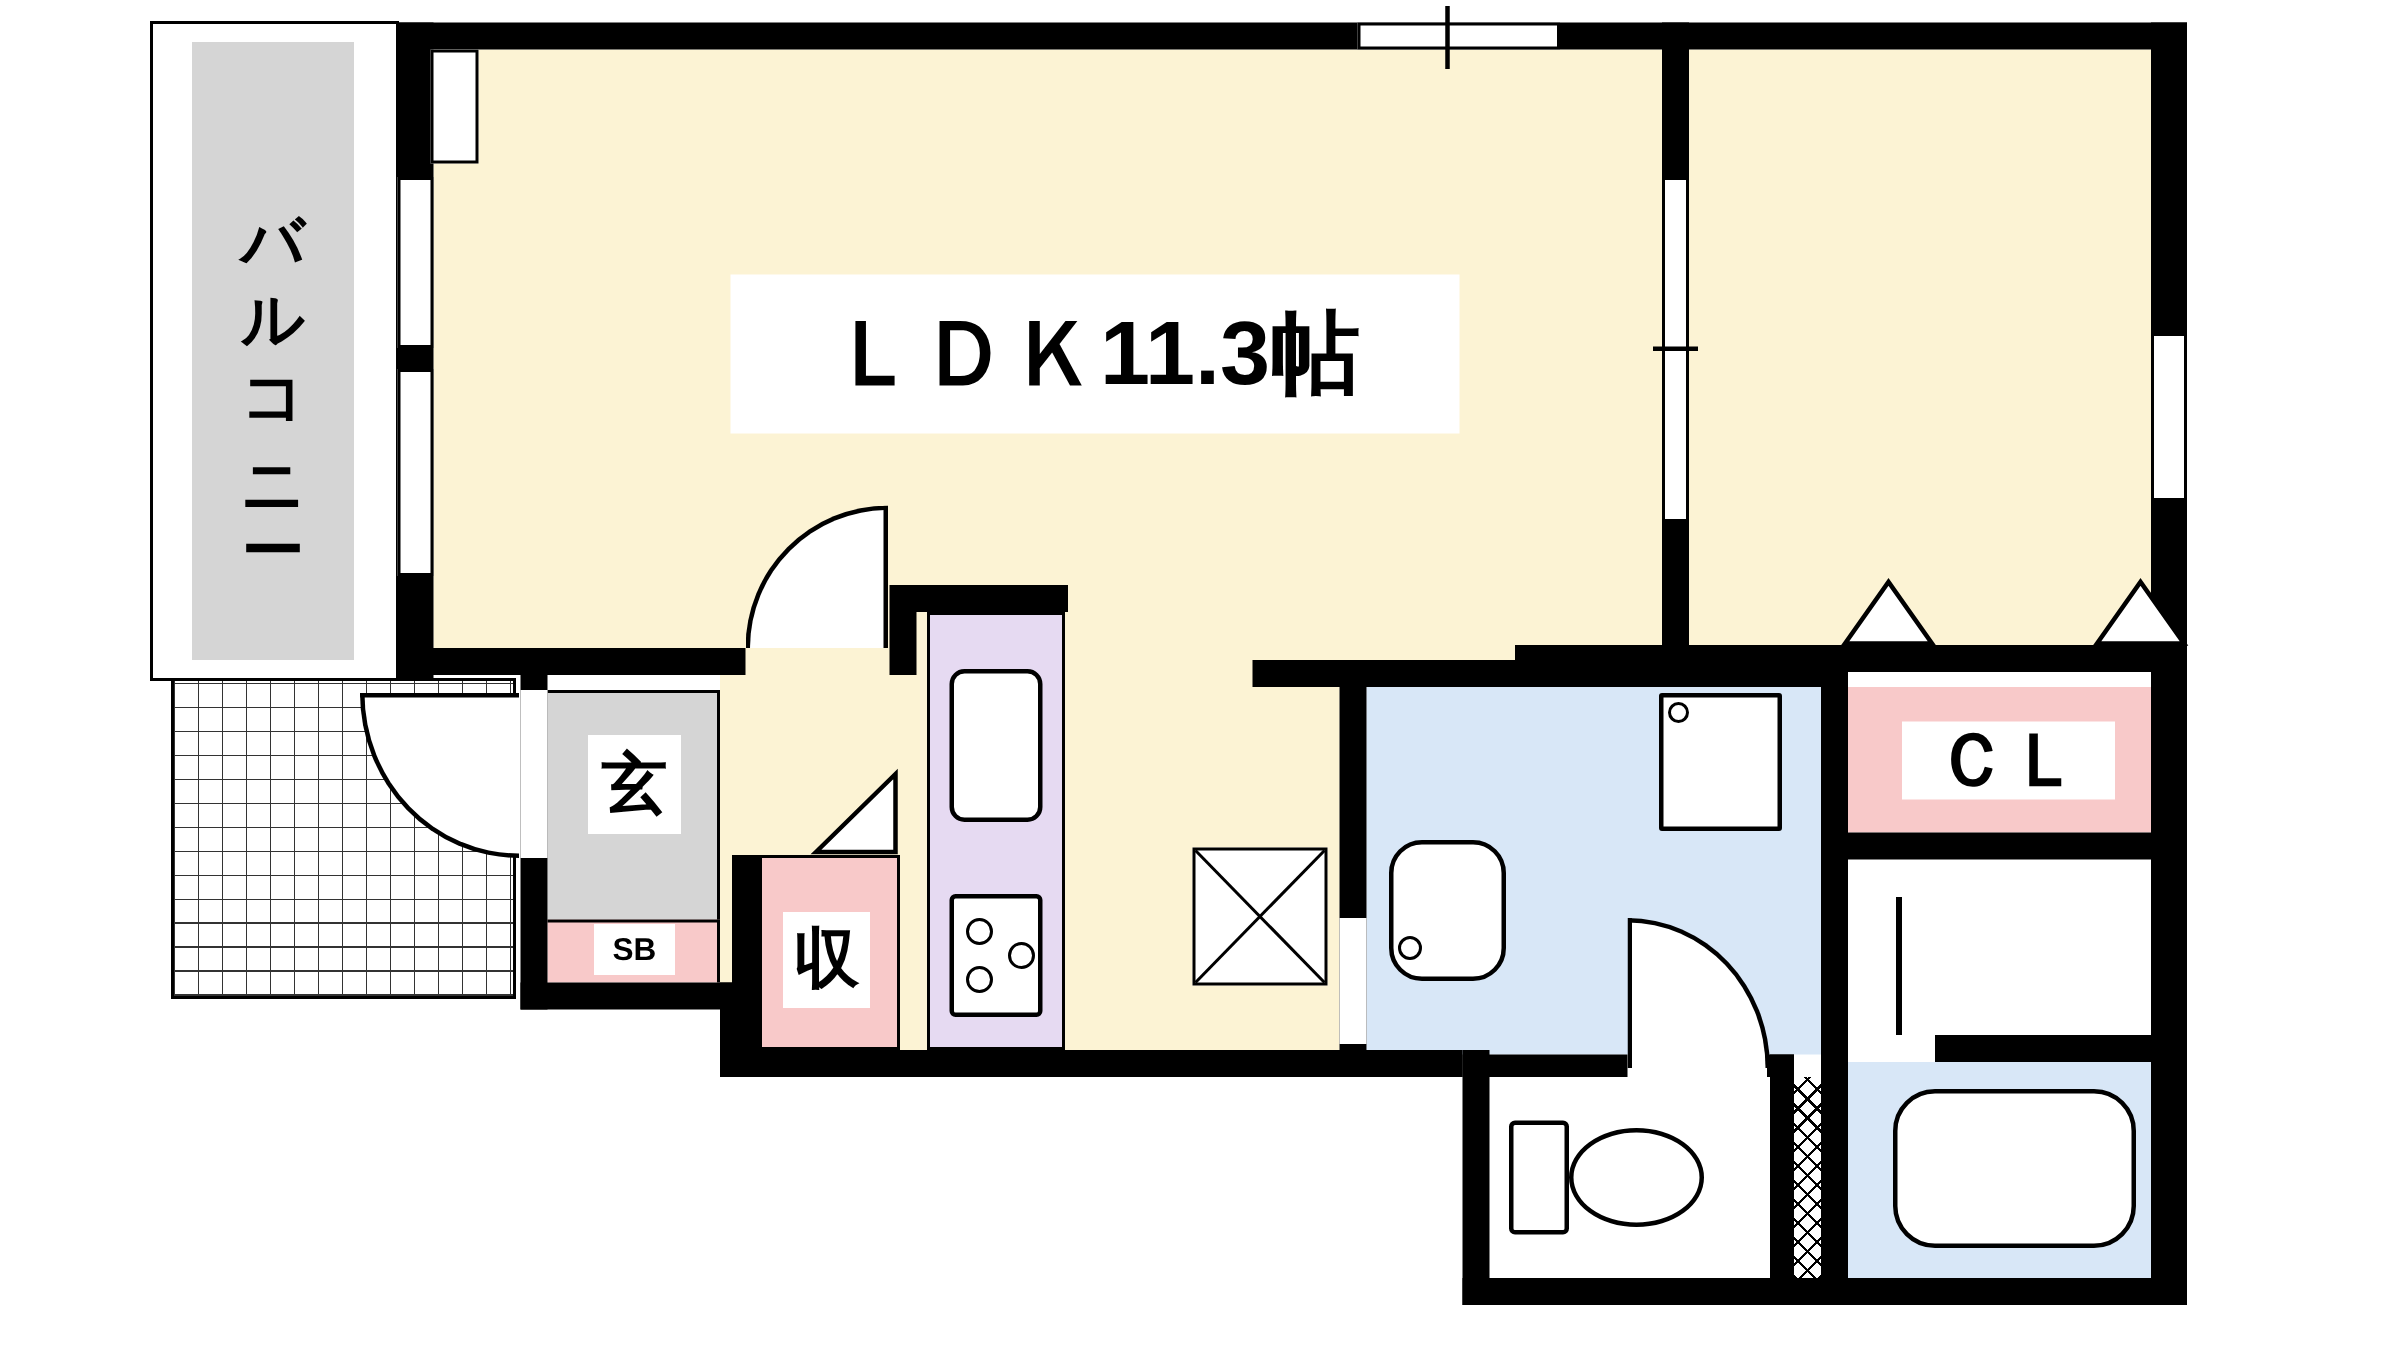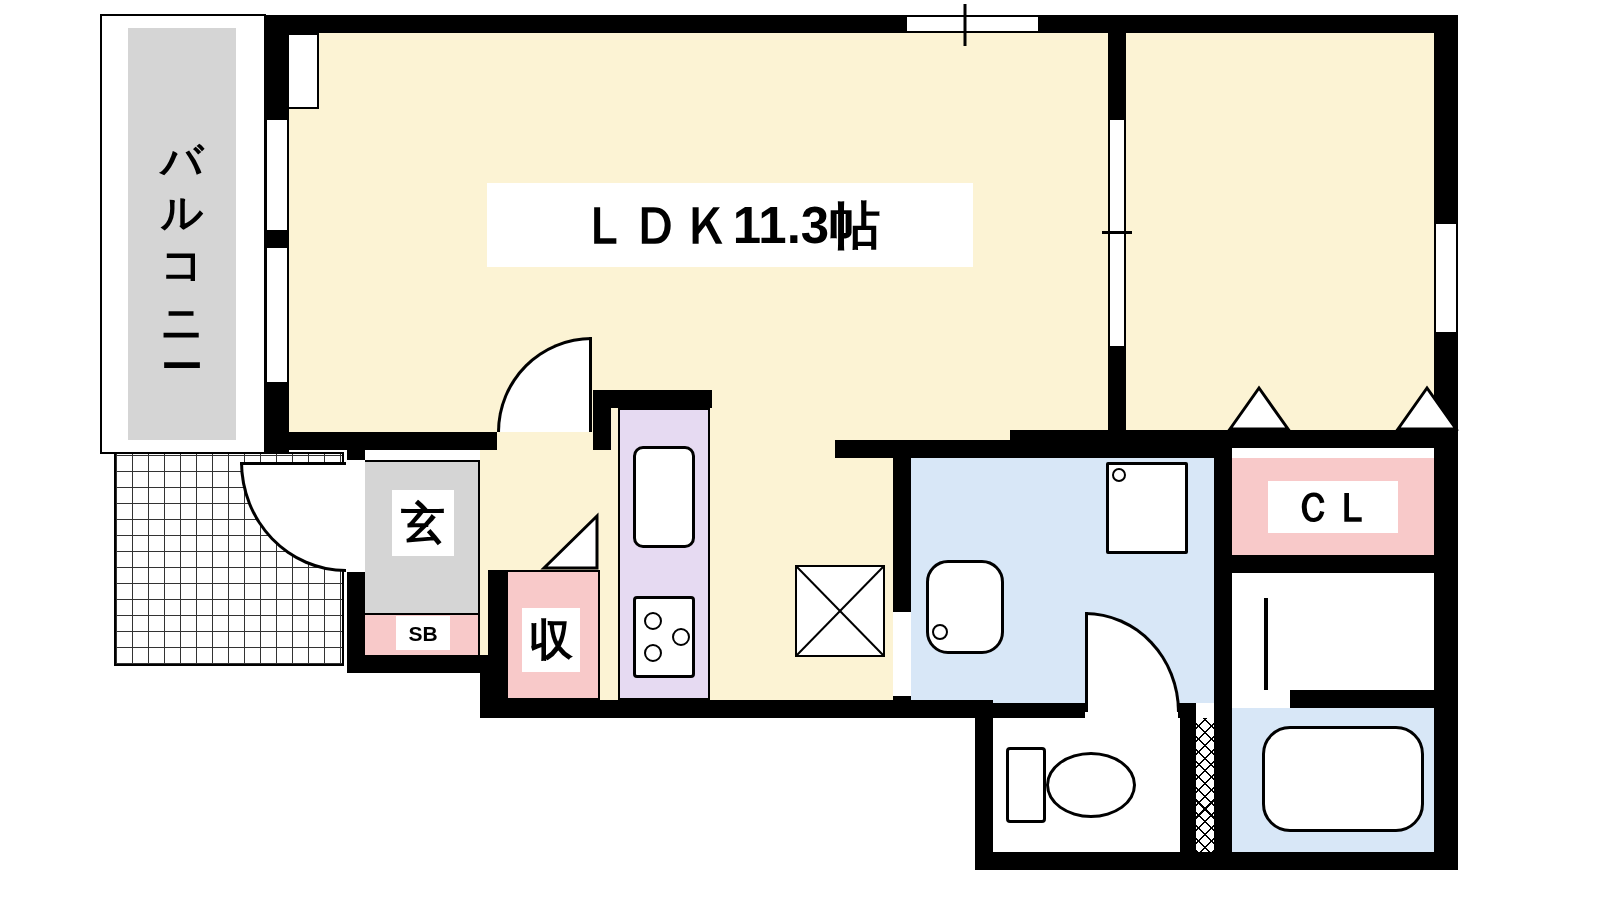--- a/index.html
+++ b/index.html
@@ -99,33 +99,33 @@
 
   <div class="fx" style="left:926px;top:560px;width:78px;height:94px;border-radius:22px"></div>
   <div class="fx circle" style="left:932px;top:624px;width:16px;height:16px;border-width:2px"></div>
   <div class="fx" style="left:1106px;top:462px;width:82px;height:92px;border-radius:2px"></div>
   <div class="fx circle" style="left:1112px;top:468px;width:14px;height:14px;border-width:2px"></div>
 
   <div class="fx" style="left:1006px;top:747px;width:40px;height:76px;border-radius:4px"></div>
   <div class="fx" style="left:1046px;top:752px;width:90px;height:66px;border-radius:50%"></div>
   <div class="fx" style="left:1262px;top:726px;width:162px;height:106px;border-radius:28px"></div>
 
-  <div class="lb" style="left:487px;top:183px;width:486px;height:84px;font-size:51px">
+  <div class="lb" style="left:487px;top:183px;width:486px;height:106px;font-size:60px">
     <span>ＬＤＫ11.3帖</span>
   </div>
   <div class="lb" style="left:392px;top:490px;width:62px;height:66px;font-size:44px">
     <span>玄</span>
   </div>
   <div class="lb" style="left:396px;top:616px;width:54px;height:34px;font-size:21px">
     <span>SB</span>
   </div>
   <div class="lb" style="left:522px;top:608px;width:58px;height:64px;font-size:44px">
     <span>収</span>
   </div>
-  <div class="lb" style="left:1268px;top:481px;width:130px;height:52px;font-size:40px">
+  <div class="lb" style="left:1268px;top:481px;width:142px;height:52px;font-size:49px">
     <span>ＣＬ</span>
   </div>
 
   <svg class="a" viewBox="0 0 1600 900" style="left:0;top:0;width:1600px;height:900px;pointer-events:none">
     <line x1="797" y1="567" x2="883" y2="655" stroke="#000" stroke-width="2"></line>
     <line x1="883" y1="567" x2="797" y2="655" stroke="#000" stroke-width="2"></line>
     <polygon points="1230,429 1259,388 1288,429" fill="#fff" stroke="#000" stroke-width="3"></polygon>
     <polygon points="1398,429 1427,388 1456,429" fill="#fff" stroke="#000" stroke-width="3"></polygon>
     <polygon points="544,568 597,516 597,568" fill="#fff" stroke="#000" stroke-width="3"></polygon>
     <line x1="965" y1="4" x2="965" y2="46" stroke="#000" stroke-width="3"></line>

